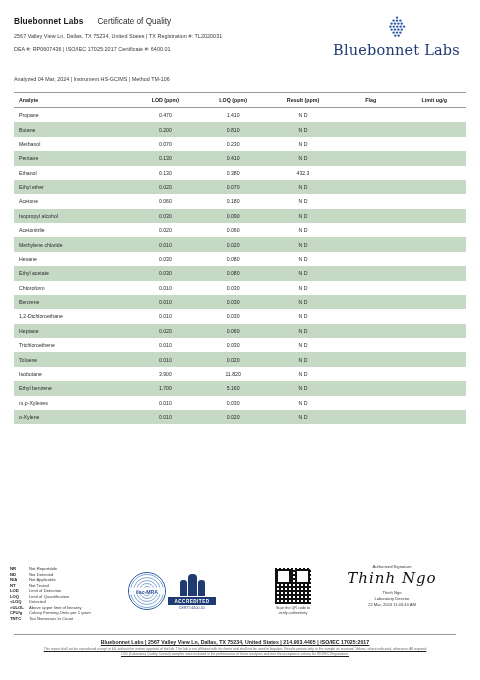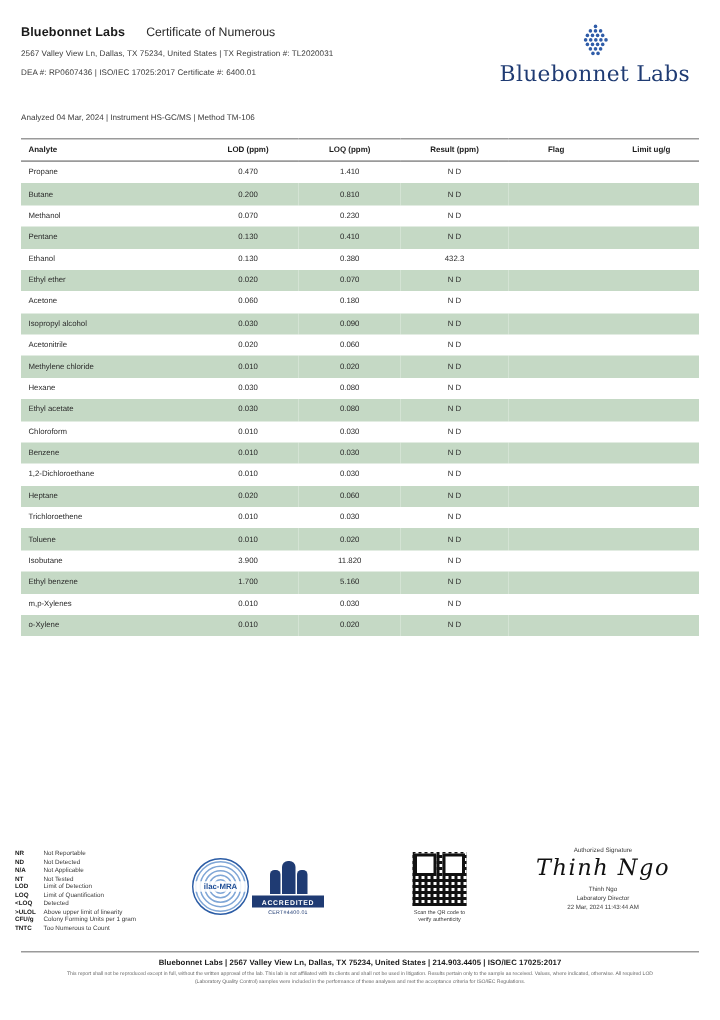--- a/index.html
+++ b/index.html
@@ -133,23 +133,24 @@
   .col-lod     { width: 15%; }
   .col-loq     { width: 15%; }
   .col-result  { width: 16%; }
   .col-flag    { width: 14%; }
   .col-limit   { width: 14%; }
 
   
   .footer-zone {
     position: absolute;
     left: 0;
-    right: 0;
+    right: 10px;
     bottom: 0;
     height: 118px;
+    text-decoration: underline;
   }
   .footer-cols {
     position: relative;
     height: 72px;
     padding: 0 14px;
   }
   .legend {
     position: absolute;
     left: 10px;
     top: 4px;
@@ -336,21 +337,21 @@
 </style>
 </head>
 <body>
 
 <div class="page">
 
   <div class="header">
     <div class="header-left">
       <div class="org-line">
         <span class="org-name">Bluebonnet Labs</span>
-        <span class="doc-kind">Certificate of Numerous</span>
+        <span class="doc-kind">Certificate of Quality</span>
       </div>
       <div class="addr-line">2567 Valley View Ln, Dallas, TX 75234, United States | TX Registration #: TL2020031</div>
       <div class="dea-line">DEA #: RP0607436 | ISO/IEC 17025:2017 Certificate #: 6400.01</div>
     </div>
     <div class="brand">
       <div class="brand-mark">
         <svg width="26" height="22" viewBox="0 0 26 22" aria-hidden="true">
           <g fill="#2f5ca8">
             <circle cx="13" cy="1.6" r="1.2"></circle>
             <circle cx="9.6" cy="4.6" r="1.2"></circle>

